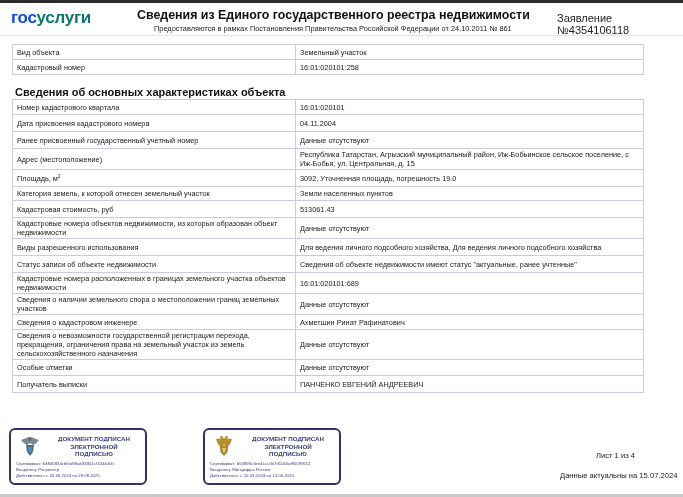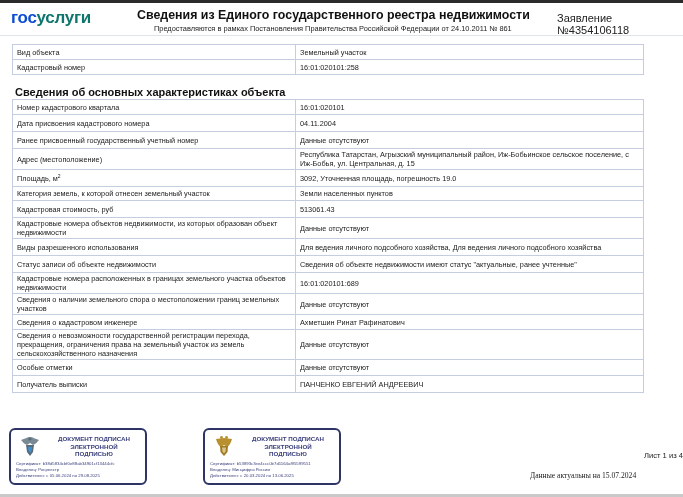--- a/index.html
+++ b/index.html
@@ -23,22 +23,22 @@
   #tbl2 { top: 99px; }
   sup { font-size: 5px; vertical-align: super; line-height: 0; }
 
   .stamp { position: absolute; top: 428px; width: 138px; height: 57px; border: 2px solid #2e3566; border-radius: 6px; background: #fff; }
   .stamp .emblem { position: absolute; left: 8px; top: 4px; width: 22px; height: 24px; }
   .stamp .st-title { position: absolute; left: 34px; top: 5px; width: 98px; text-align: center; font-size: 6.2px; line-height: 7.6px; color: #3a3f7a; font-weight: bold; }
   .stamp .st-meta { position: absolute; left: 5px; top: 31px; font-size: 4.3px; line-height: 5.8px; color: #3a3f7a; white-space: nowrap; }
   #stamp1 { left: 9px; }
   #stamp2 { left: 203px; }
 
-  .sheet { position: absolute; left: 596px; top: 451px; font-size: 7.6px; color: #222; margin-left: 48px; }
-  .actual { position: absolute; left: 530px; top: 471px; font-size: 7.6px; color: #222; font-family: Liberation Serif, serif; }
+  .sheet { position: absolute; left: 596px; top: 451px; font-size: 7.6px; color: #222; }
+  .actual { position: absolute; left: 560px; top: 471px; font-size: 7.6px; color: #222; }
   .bottomline { position: absolute; left: 0; top: 494px; width: 683px; height: 3px; background: #c9c9c9; }
 </style>
 </head>
 <body>
 
 <div class="topbar"></div>
 
 <div class="header">
   <div class="logo">
     <span class="blue">гос</span><span class="red">услуги</span>

